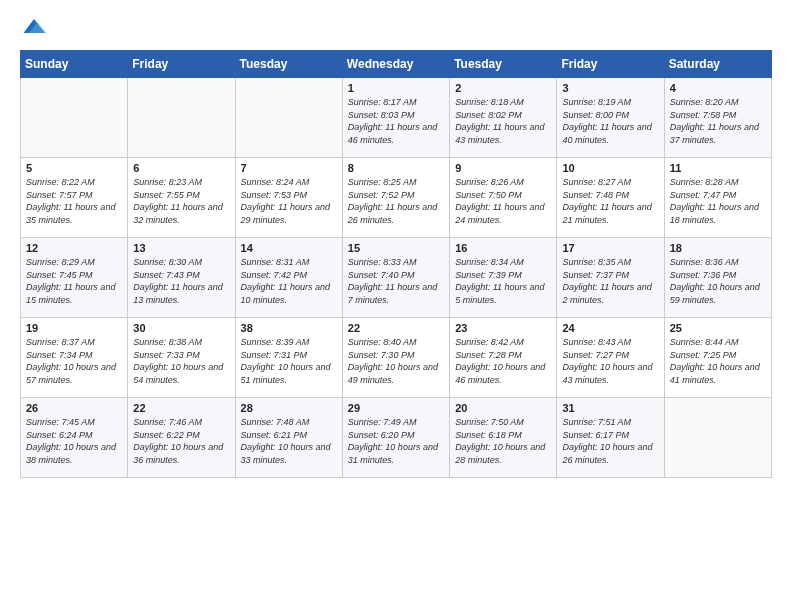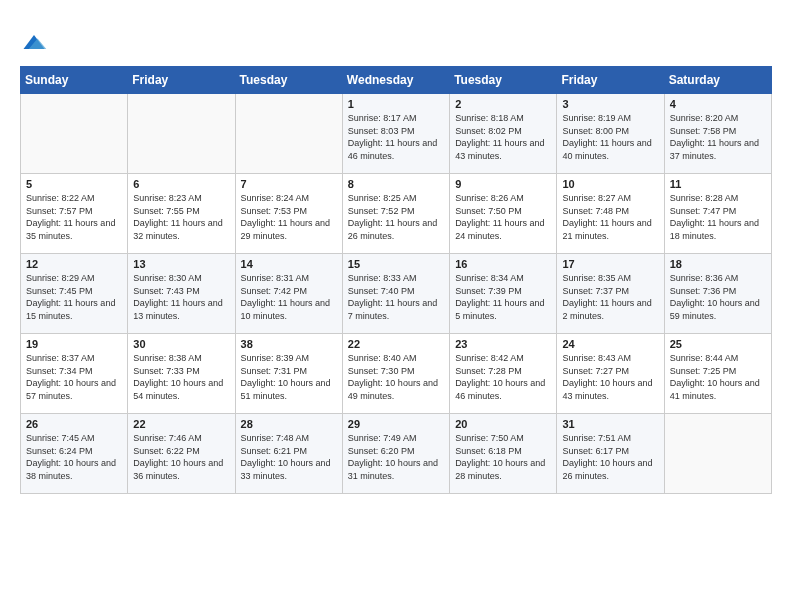--- a/index.html
+++ b/index.html
@@ -7,21 +7,21 @@
       font-family: Arial, Helvetica, sans-serif;
       background: #fff;
       width: 792px;
       min-height: 612px;
       padding: 0;
     }
     .page {
       width: 792px;
       min-height: 612px;
       background: #fff;
-      padding: 28px 20px 18px 20px;
+      padding: 12px 20px 18px 20px;
     }
     .header {
       display: flex;
       align-items: flex-start;
       justify-content: space-between;
       margin-bottom: 10px;
     }
     .logo {
       display: flex;
       align-items: center;
@@ -87,20 +87,21 @@
     .day-number {
       font-weight: bold;
       font-size: 11px;
       display: block;
       margin-bottom: 2px;
     }
     .day-info {
       font-size: 9px;
       color: #333;
       line-height: 1.4;
+      font-style: italic;
     }
     .empty-cell {
       background: #f9f9f9 !important;
     }
   </style>
 </head>
 <body>
 
 <div class="page">
   <div class="header">

